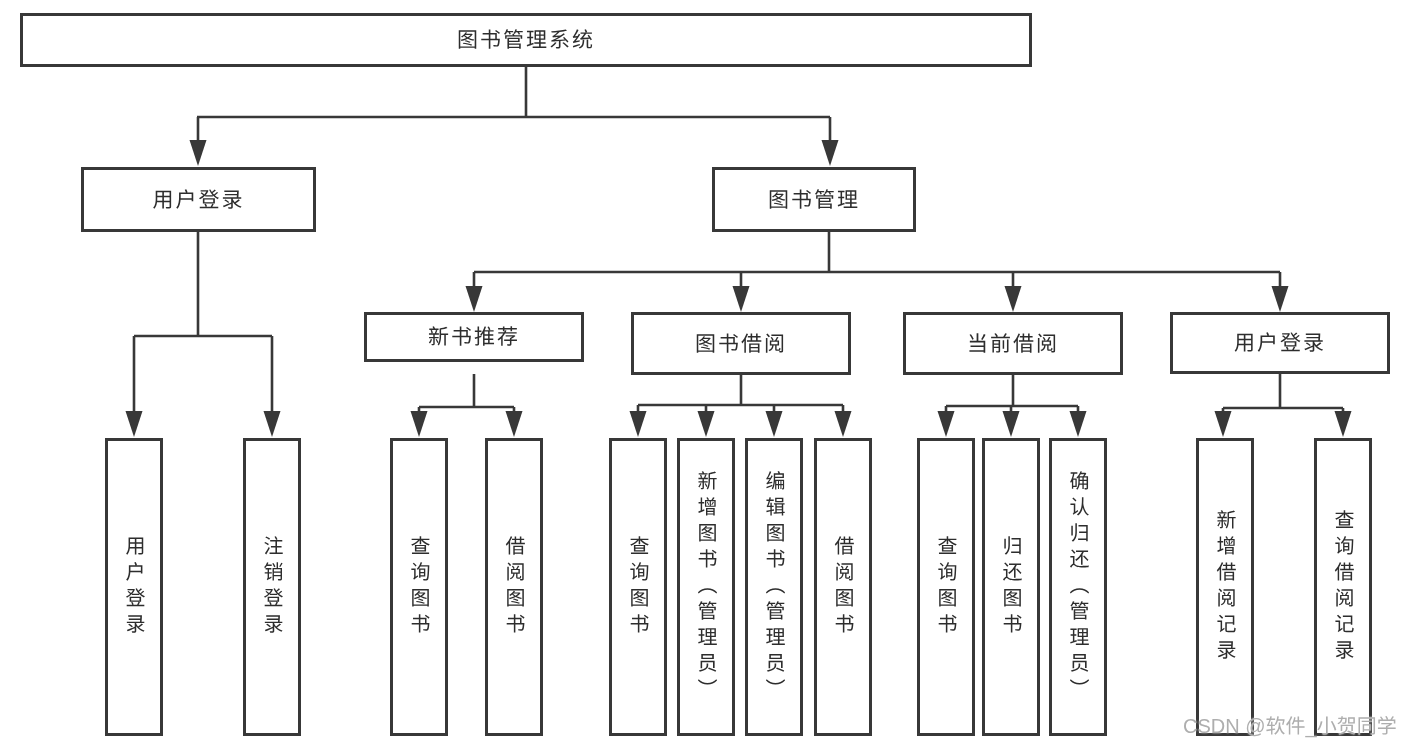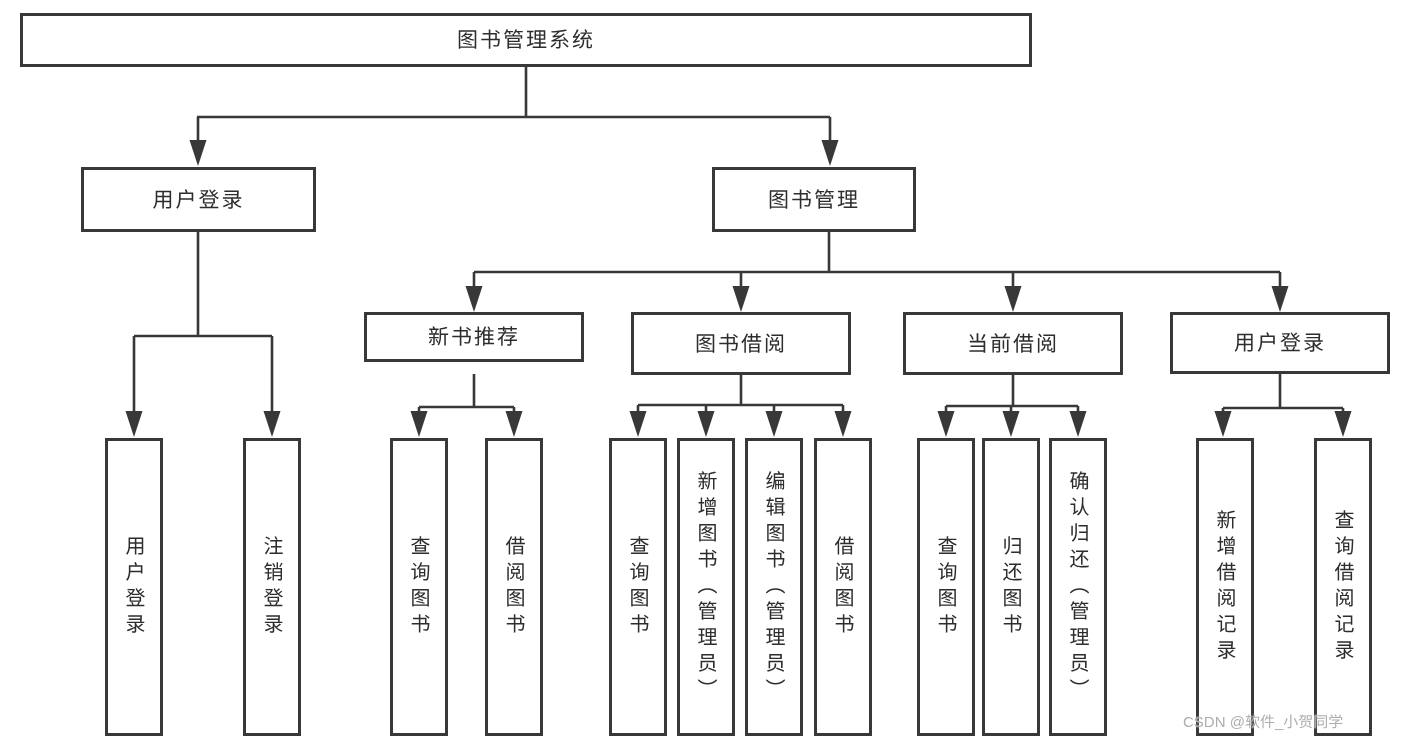--- a/index.html
+++ b/index.html
@@ -40,21 +40,21 @@
     text-orientation: mixed;
     letter-spacing: 6px;
     font-size: 20px;
     padding: 4px 0;
   }
   .watermark {
     position: absolute;
     left: 1183px;
     top: 710px;
     width: 215px;
-    font-size: 15px;
+    font-size: 20px;
     letter-spacing: 0px;
     color: #aeaeae;
     text-shadow: 0 0 2px #ffffff;
     white-space: nowrap;
   }
 </style>
 </head>
 <body>
 
 <div class="stage">

